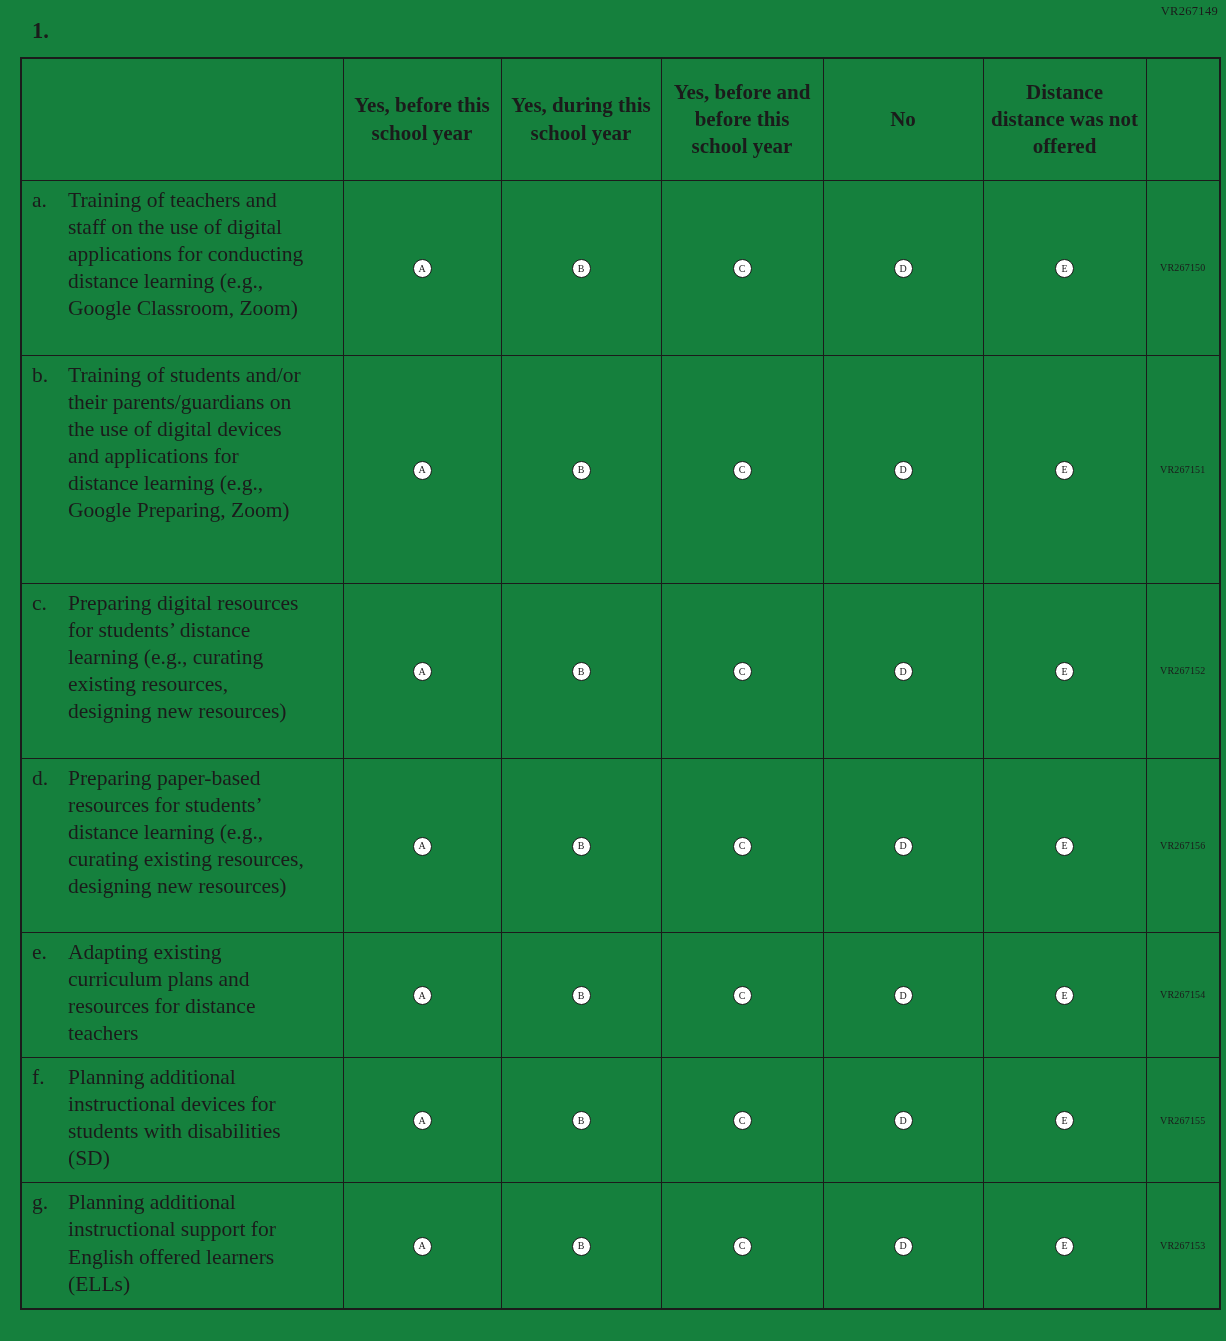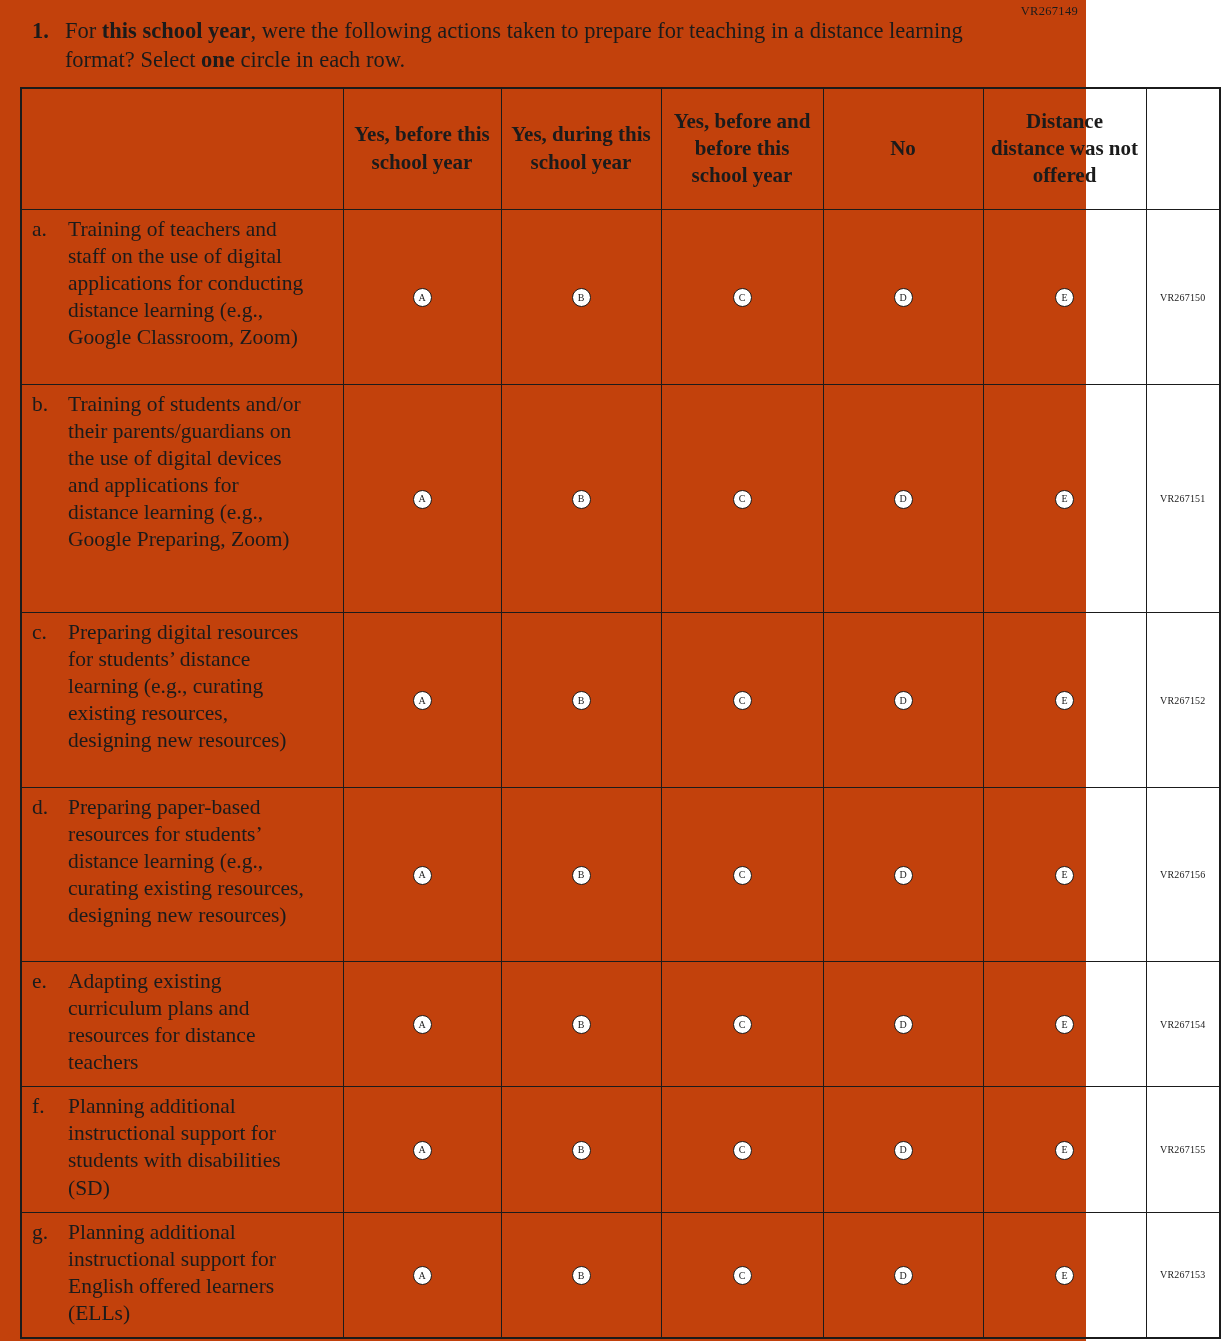--- a/index.html
+++ b/index.html
@@ -4,23 +4,23 @@
 <style>
   html, body {
     margin: 0;
     padding: 0;
     background: #ffffff;
     color: #1b1b1b;
     font-family: "Liberation Serif", "DejaVu Serif", serif;
   }
   .page {
     position: relative;
-    width: 1086px;
+    width: 1226px;
     min-height: 1341px;
-    background: #c2410c;
+    background: #15803d;
     box-sizing: border-box;
   }
   .page-code {
     position: absolute;
     top: 4px;
     right: 8px;
     font-size: 12.5px;
     letter-spacing: 0.3px;
   }
   .question {
@@ -118,21 +118,20 @@
 </style>
 </head>
 <body>
 
 <div class="page">
 
   <div class="page-code">VR267149</div>
 
   <div class="question">
     <span class="qnum">1.</span>
-    <div class="qtext"><span>For </span><b>this school year</b><span>, were the following actions taken to prepare for teaching in a distance learning format? Select </span><b>one</b><span> circle in each row.</span></div>
   </div>
 
   <table class="survey">
     <colgroup>
       <col style="width:322px">
       <col style="width:158px">
       <col style="width:160px">
       <col style="width:162px">
       <col style="width:160px">
       <col style="width:163px">
@@ -273,21 +272,21 @@
         <td class="opt"><span class="circle">
               <span class="circle-letter">E</span>
             </span></td>
         <td class="code-cell">VR267154</td>
       </tr>
 
       <tr class="row-f">
         <td class="label-cell">
           <div class="label-inner">
             <span class="row-letter">f.</span>
-            <span class="row-label-text">Planning additional instructional support for students with disabilities (SD)</span>
+            <span class="row-label-text">Planning additional instructional devices for students with disabilities (SD)</span>
           </div>
         </td>
         <td class="opt"><span class="circle">
               <span class="circle-letter">A</span>
             </span></td>
         <td class="opt"><span class="circle">
               <span class="circle-letter">B</span>
             </span></td>
         <td class="opt"><span class="circle">
               <span class="circle-letter">C</span>

